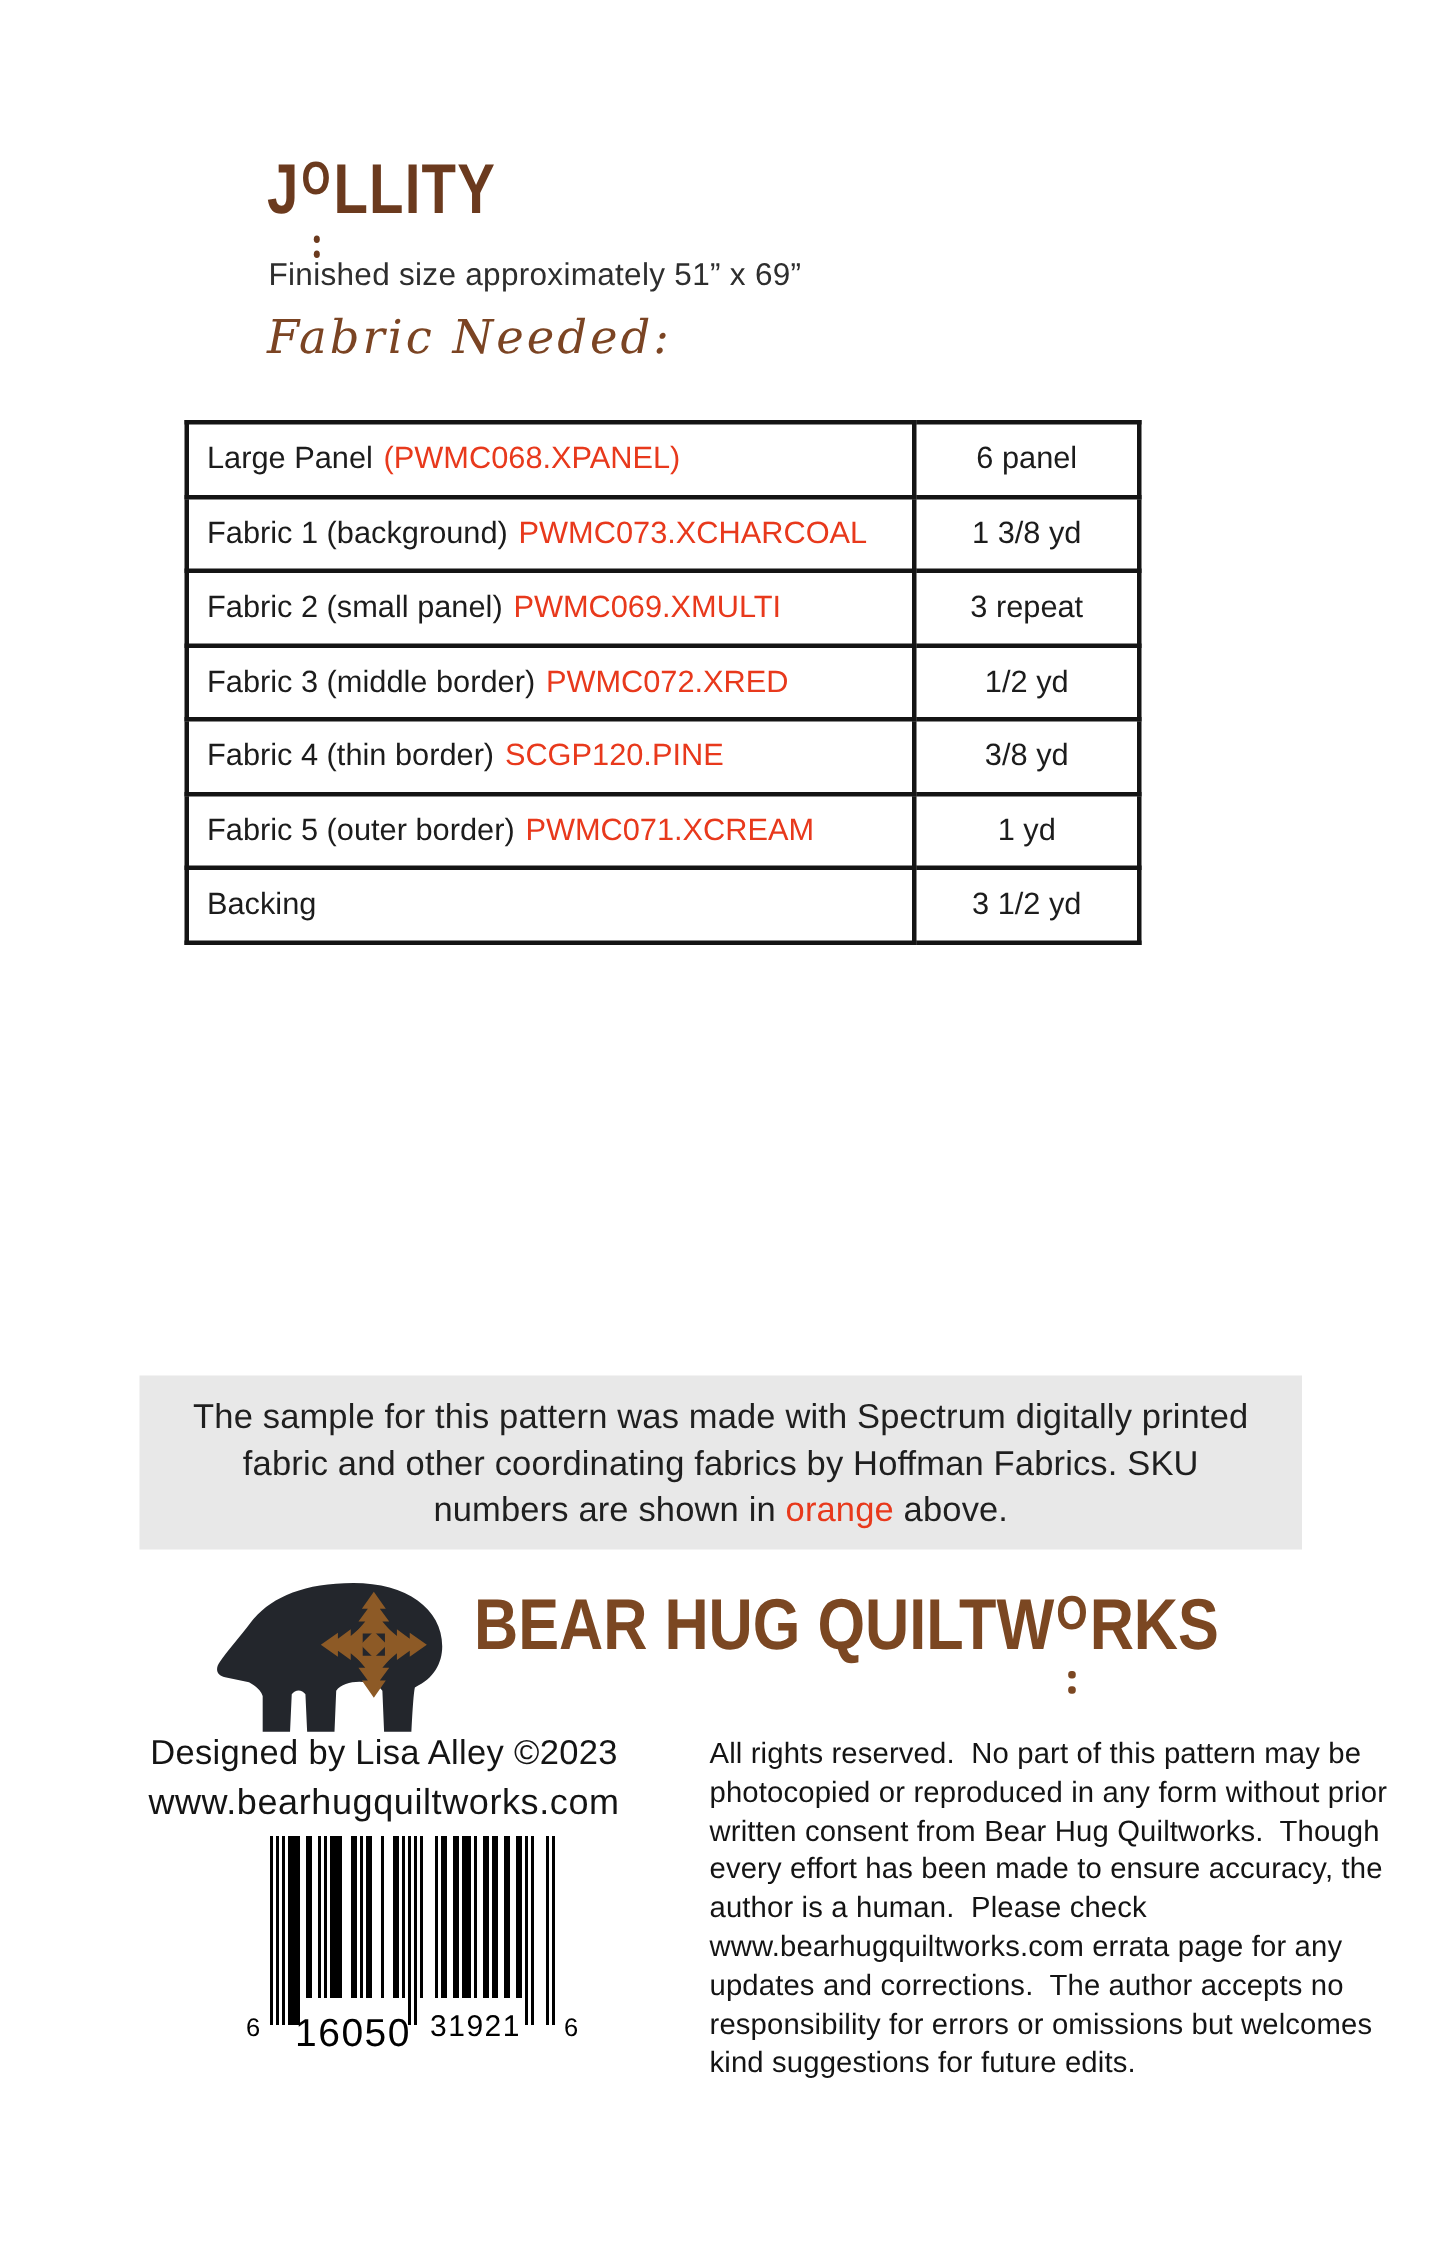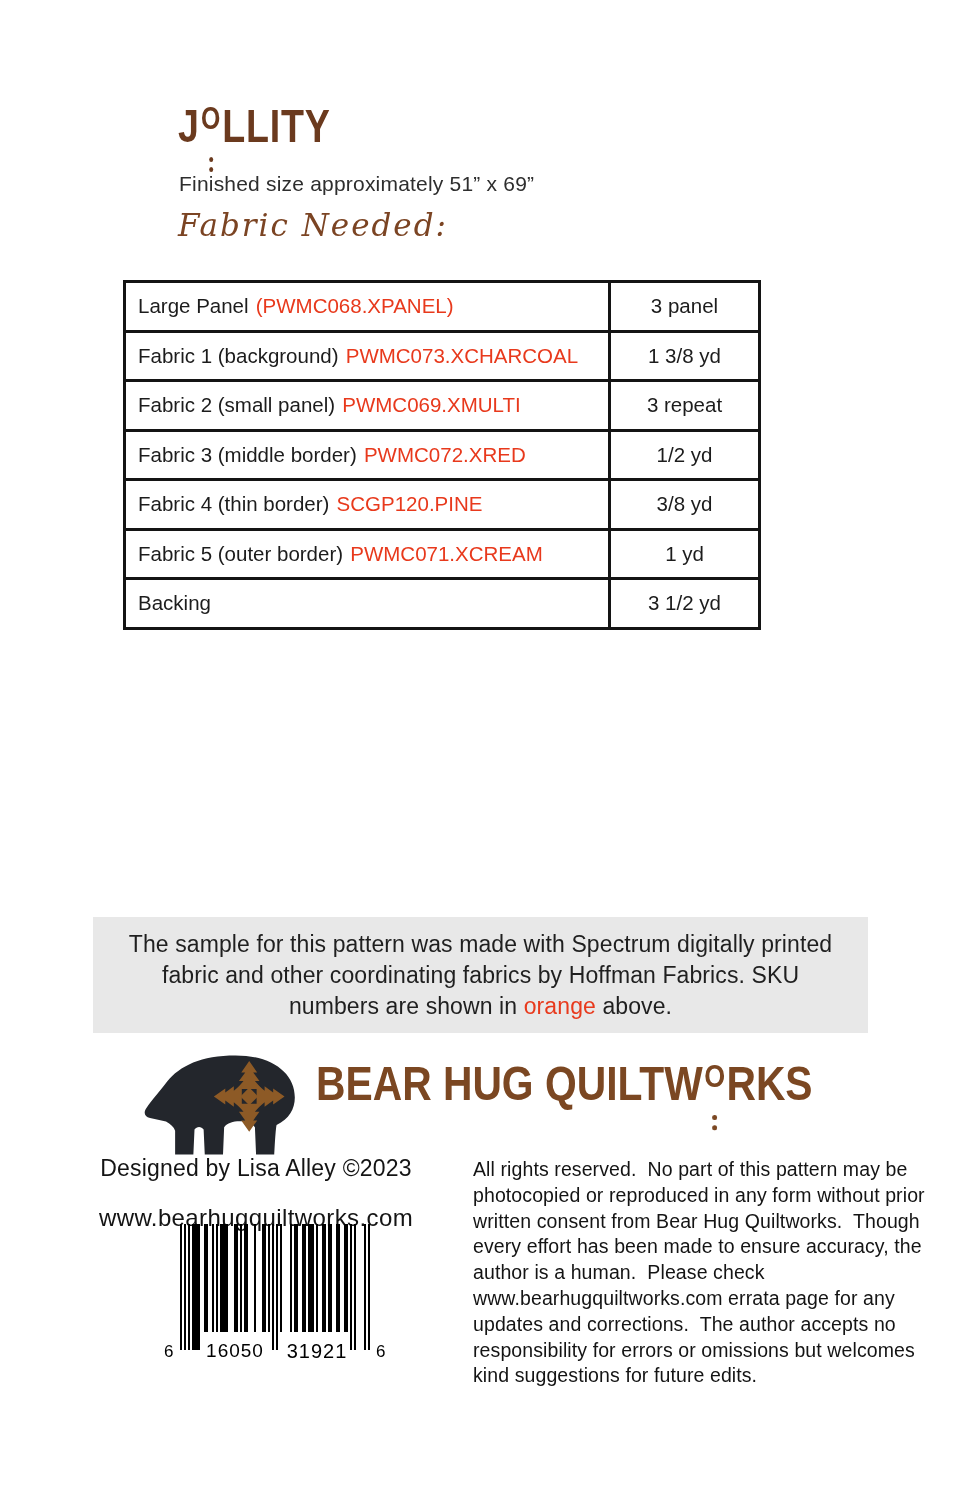--- a/index.html
+++ b/index.html
@@ -66,31 +66,31 @@
   .bear-logo { position:absolute; left:136px; top:1044px; width:174px; height:114px; }
   .logo-wordmark {
     position:absolute; left:316px; top:1056px;
     font-size:48px; font-weight:700; color:#7B4722; white-space:nowrap;
     transform:scaleX(.85); transform-origin:left top; letter-spacing:0;
   }
 
   
   .credits { position:absolute; left:60px; top:1155px; width:392px; text-align:center; }
   .designed-by { font-size:23px; color:#141414; letter-spacing:.2px; }
-  .website-url { font-size:24px; color:#141414; margin-top:22px; letter-spacing:.4px; }
+  .website-url { font-size:24px; color:#141414; margin-top:6px; letter-spacing:.4px; }
 
   
   .upc-barcode { position:absolute; left:180px; top:1224px; width:190px; height:150px; }
   .bc-bars { position:absolute; left:0; top:0; display:flex; }
   .bc-mod { width:2px; height:108px; }
   .bc-mod.on { background:#000; }
   .bc-mod.on.tall { height:126px; }
   .bc-digit { position:absolute; font-size:17px; color:#000; letter-spacing:1px; }
   .bc-left-digit  { left:-16px; top:118px; }
-  .bc-left-group  { left:16px;  width:78px; top:116px; text-align:center; font-size:19px; }
+  .bc-left-group  { left:16px;  width:78px; top:116px; text-align:right; font-size:26px; }
   .bc-right-group { left:98px;  width:78px; top:116px; text-align:center; font-size:20px; }
   .bc-right-digit { left:196px; top:118px; }
 
   
   .rights-paragraph {
     position:absolute; left:473px; top:1157px; width:468px;
     font-size:19.5px; line-height:25.8px; color:#141414;
     white-space:pre-wrap; letter-spacing:.1px;
   }
 </style>
@@ -102,21 +102,21 @@
   <div class="quilt-title">J<span class="fancy-o">O</span>LLITY</div>
 
   <div class="finished-size">Finished size approximately 51” x 69”</div>
 
   <div class="fabric-heading">Fabric Needed:</div>
 
   <table class="fabric-table">
     <tbody>
       <tr>
         <td class="c1"><span>Large Panel</span><span class="sku">(PWMC068.XPANEL)</span></td>
-        <td class="c2">3 panel</td>
+        <td class="c2">6 panel</td>
       </tr>
       <tr>
         <td class="c1"><span>Fabric 1 (background)</span><span class="sku">PWMC073.XCHARCOAL</span></td>
         <td class="c2">1 3/8 yd</td>
       </tr>
       <tr>
         <td class="c1"><span>Fabric 2 (small panel)</span><span class="sku">PWMC069.XMULTI</span></td>
         <td class="c2">3 repeat</td>
       </tr>
       <tr>

